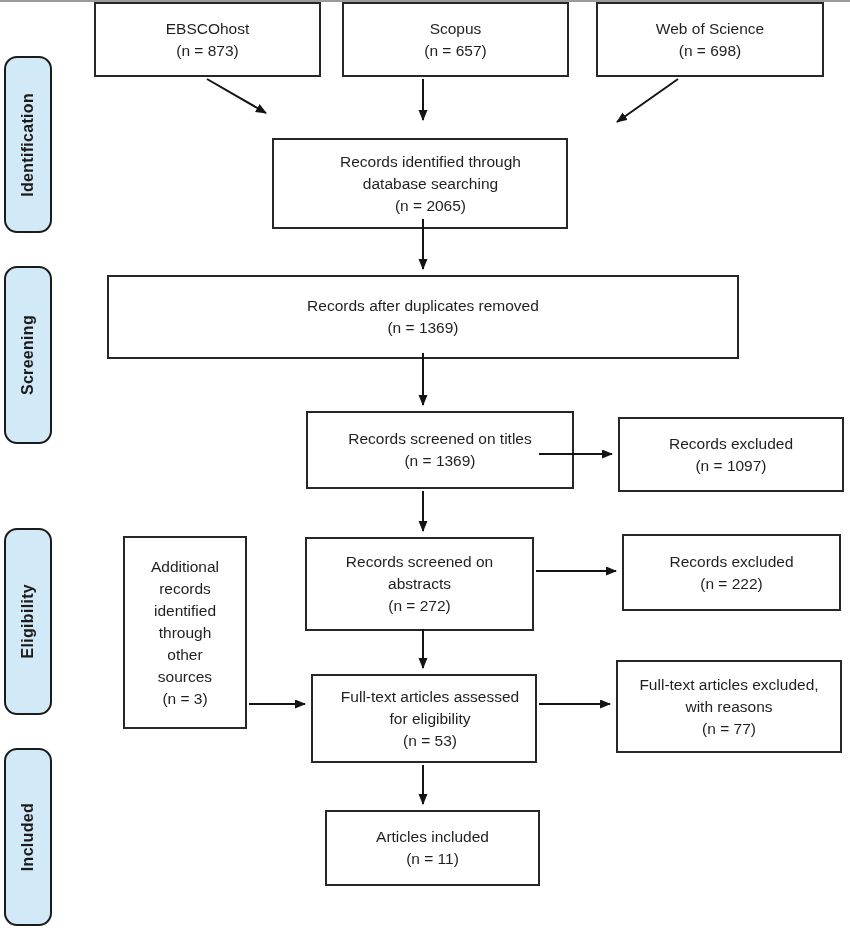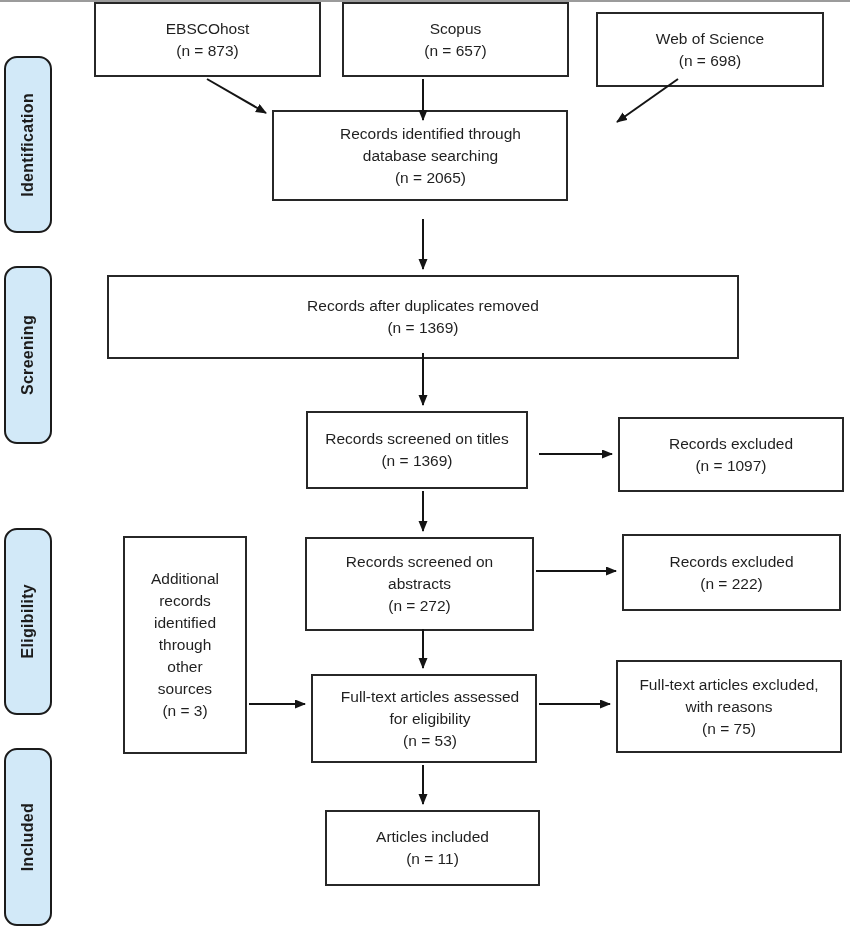--- a/index.html
+++ b/index.html
@@ -84,46 +84,46 @@
   </div>
 
   <div class="node" style="left:94px; top:2px; width:227px; height:75px;">
     <span>EBSCOhost
 (n = 873)</span>
   </div>
   <div class="node" style="left:342px; top:2px; width:227px; height:75px;">
     <span>Scopus
 (n = 657)</span>
   </div>
-  <div class="node" style="left:596px; top:12px; width:228px; height:75px;">
+  <div class="node" style="left:596px; top:2px; width:228px; height:75px;">
     <span>Web of Science
 (n = 698)</span>
   </div>
 
-  <div class="node" style="left:272px; top:110px; width:296px; height:91px;padding-left:29px;">
+  <div class="node" style="left:272px; top:138px; width:296px; height:91px;padding-left:29px;">
     <span>Records identified through
 database searching
 (n = 2065)</span>
   </div>
 
   <div class="node" style="left:107px; top:275px; width:632px; height:84px;">
     <span>Records after duplicates removed
 (n = 1369)</span>
   </div>
 
-  <div class="node" style="left:306px; top:411px; width:222px; height:78px;">
+  <div class="node" style="left:306px; top:411px; width:268px; height:78px;">
     <span>Records screened on titles
 (n = 1369)</span>
   </div>
   <div class="node" style="left:618px; top:417px; width:226px; height:75px;">
     <span>Records excluded
 (n = 1097)</span>
   </div>
 
-  <div class="node" style="left:123px; top:536px; width:124px; height:218px;">
+  <div class="node" style="left:123px; top:536px; width:124px; height:193px;">
     <span>Additional
 records
 identified
 through
 other
 sources
 (n = 3)</span>
   </div>
   <div class="node" style="left:305px; top:537px; width:229px; height:94px;">
     <span>Records screened on
@@ -136,21 +136,21 @@
   </div>
 
   <div class="node" style="left:311px; top:674px; width:226px; height:89px;padding-left:20px;">
     <span>Full-text articles assessed
 for eligibility
 (n = 53)</span>
   </div>
   <div class="node" style="left:616px; top:660px; width:226px; height:93px;">
     <span>Full-text articles excluded,
 with reasons
-(n = 75)</span>
+(n = 77)</span>
   </div>
 
   <div class="node" style="left:325px; top:810px; width:215px; height:76px;">
     <span>Articles included
 (n = 11)</span>
   </div>
 
   <svg class="arrows" width="850" height="930">
     <defs>
       <marker id="ah" markerUnits="userSpaceOnUse" markerWidth="12" markerHeight="12" refX="10" refY="4.5" orient="auto">

